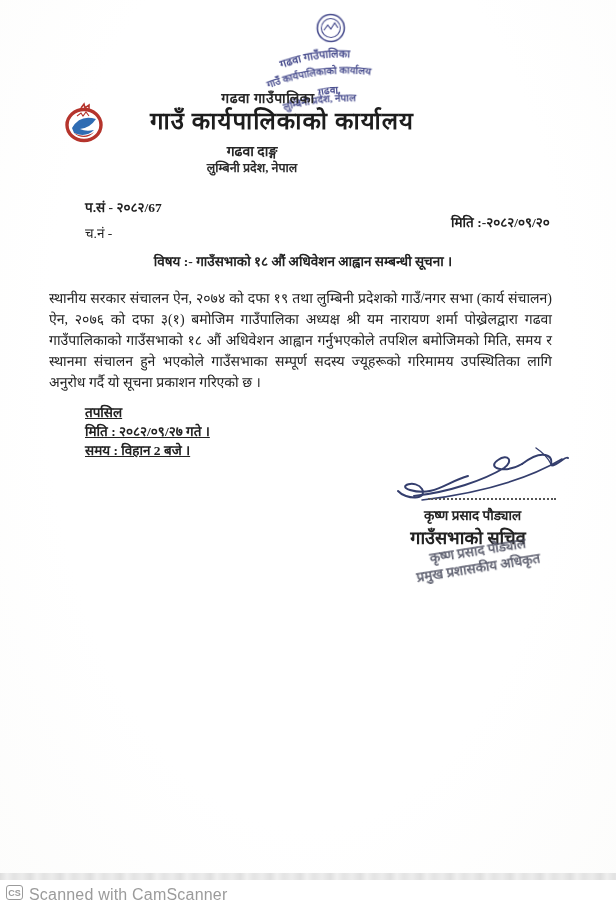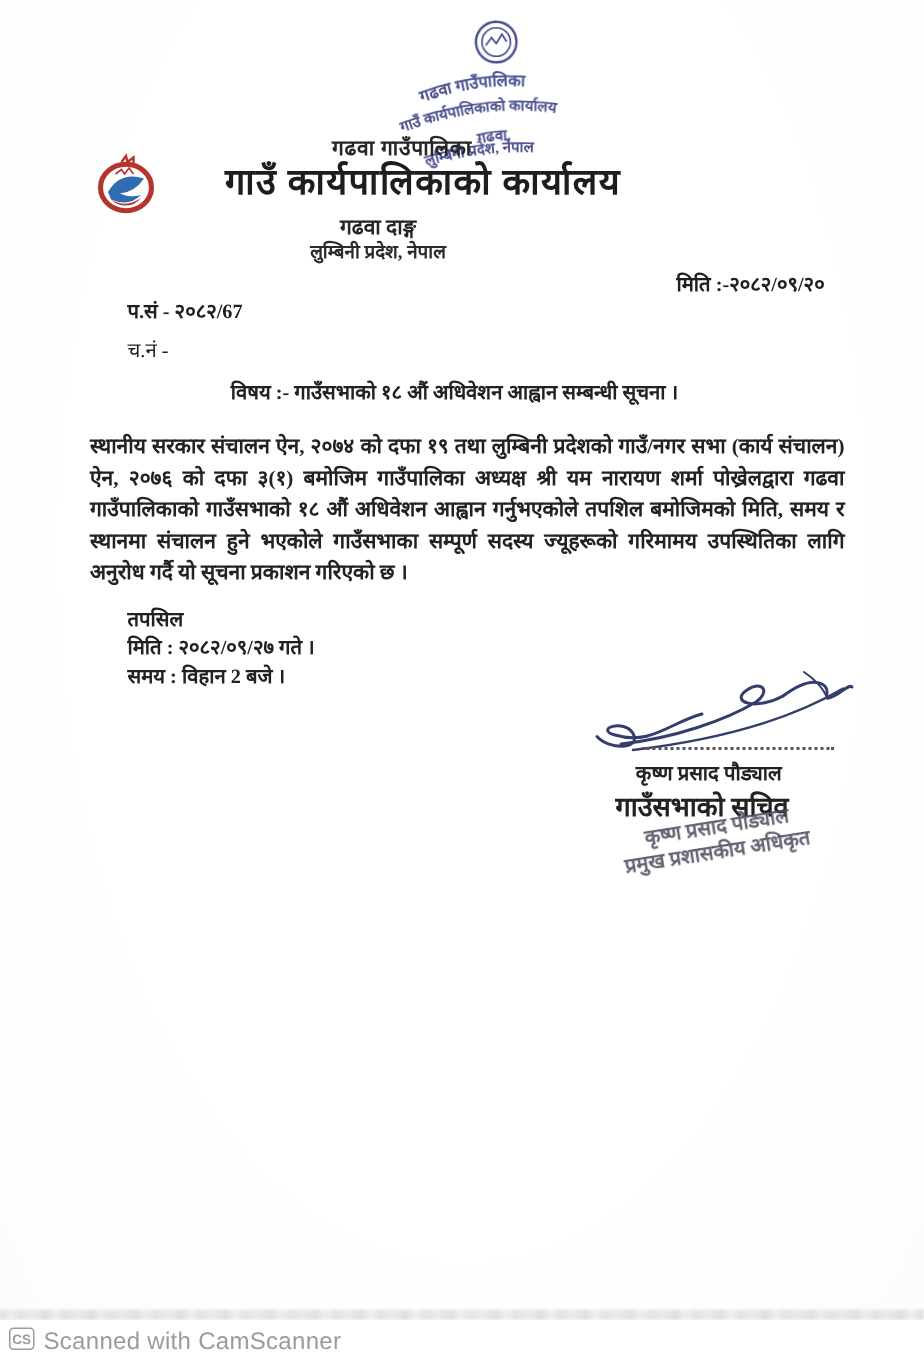--- a/index.html
+++ b/index.html
@@ -42,36 +42,36 @@
     text-align: center; transform: translateX(-56px);
     font-size: 14px; font-weight: 700; color: #262626;
   }
   .addr2 {
     position: absolute; left: 0; right: 0; top: 159px;
     text-align: center; transform: translateX(-56px);
     font-size: 12.5px; font-weight: 700; color: #2b2b2b;
   }
   
   .ref-no   { position: absolute; left: 85px;  top: 198px; font-size: 13.5px; font-weight: 700; }
-  .letter-date { position: absolute; left: 420px; top: 180px; font-size: 13.5px; font-weight: 700; padding-left: 31px; }
+  .letter-date { position: absolute; left: 420px; top: 213px; font-size: 13.5px; font-weight: 700; padding-left: 31px; }
   .chalani  { position: absolute; left: 85px;  top: 224px; font-size: 13.5px; font-weight: 400; }
   
   .subject {
     position: absolute; left: 0; right: 0; top: 252px;
     text-align: center; transform: translateX(-5px);
     font-size: 13.5px; font-weight: 700; color: #222;
   }
   
   .body-par {
-    position: absolute; left: 60px; top: 288px; width: 503px;
+    position: absolute; left: 49px; top: 288px; width: 503px;
     font-size: 14px; line-height: 21px; text-align: justify;
-    font-weight: 700; color: #222; filter: blur(0.15px);
+    font-weight: 400; color: #222; filter: blur(0.15px);
   }
   
-  .sched { position: absolute; left: 85px; font-size: 13.5px; font-weight: 700; color: #222; }
+  .sched { position: absolute; left: 85px; font-size: 13.5px; font-weight: 700; color: #222; text-decoration: underline; }
   .sched.h { top: 403px; }
   .sched.d { top: 422px; }
   .sched.t { top: 441px; }
   .sched.v { top: 460px; }
   
   .sig-scribble {
     position: absolute; left: 388px; top: 444px; width: 185px; height: 62px;
   }
   .sig-dots {
     position: absolute; left: 428px; top: 498px; width: 128px;

